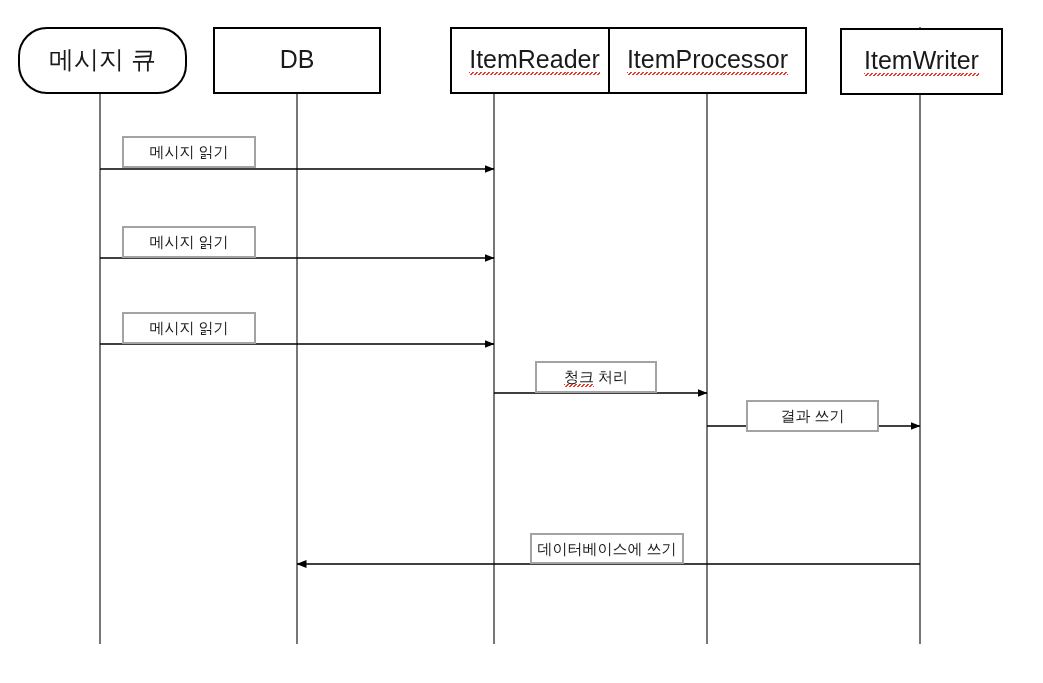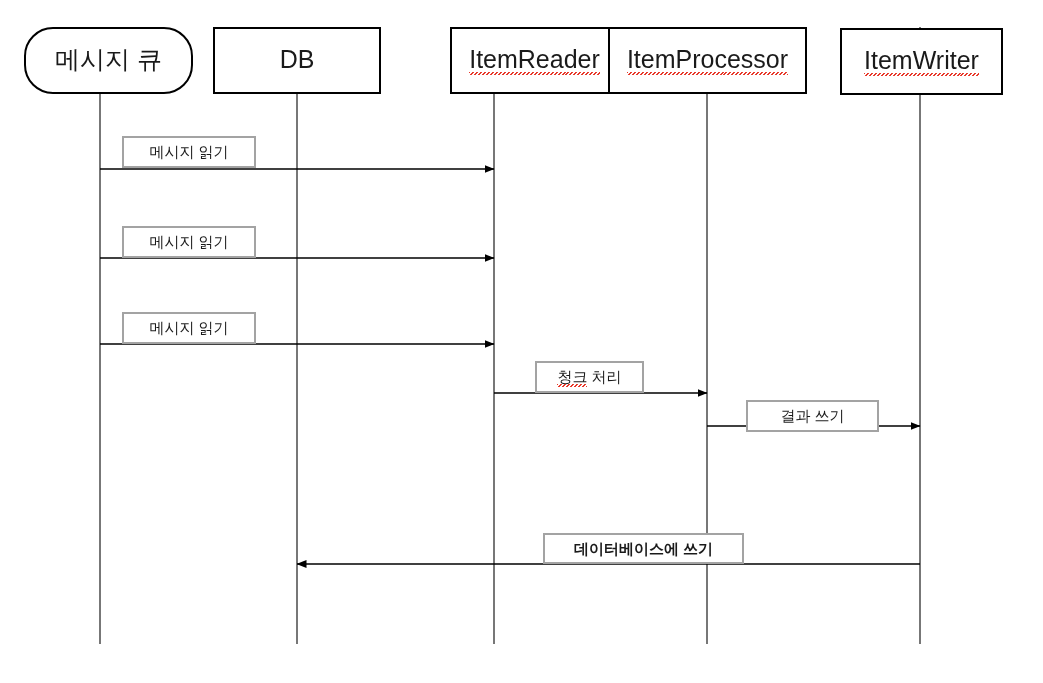--- a/index.html
+++ b/index.html
@@ -109,21 +109,21 @@
         <line x1="100" y1="169" x2="494" y2="169" stroke="#000000" stroke-width="1.7" marker-end="url(#arrow-right)"></line>
         <line x1="100" y1="258" x2="494" y2="258" stroke="#000000" stroke-width="1.7" marker-end="url(#arrow-right)"></line>
         <line x1="100" y1="344" x2="494" y2="344" stroke="#000000" stroke-width="1.7" marker-end="url(#arrow-right)"></line>
         <line x1="494" y1="393" x2="707" y2="393" stroke="#000000" stroke-width="1.7" marker-end="url(#arrow-right)"></line>
         <line x1="707" y1="426" x2="920" y2="426" stroke="#000000" stroke-width="1.7" marker-end="url(#arrow-right)"></line>
         <line x1="920" y1="564" x2="297" y2="564" stroke="#000000" stroke-width="1.7" marker-end="url(#arrow-left)"></line>
       </g>
   </svg>
 
   <div id="participants">
-      <div class="participant-box" style="left: 24px; top: 27px; width: 169px; height: 67px; border-radius: 29px;">
+      <div class="participant-box" style="left: 18px; top: 27px; width: 169px; height: 67px; border-radius: 29px;">
         <span class="participant-label">메시지 큐</span>
       </div>
       <div class="participant-box" style="left: 213px; top: 27px; width: 168px; height: 67px;">
         <span class="participant-label">DB</span>
       </div>
       <div class="participant-box" style="left: 410px; top: 27px; width: 169px; height: 67px; margin-left: 40px;">
         <span class="participant-label spell">ItemReader</span>
       </div>
       <div class="participant-box" style="left: 608px; top: 27px; width: 199px; height: 67px;">
         <span class="participant-label spell">ItemProcessor</span>
@@ -135,23 +135,23 @@
   <div id="message-labels">
       <div class="msg-label-box" style="left: 122px; top: 136px; width: 134px; height: 32px;">
         <span class="msg-label-text">메시지 읽기</span>
       </div>
       <div class="msg-label-box" style="left: 122px; top: 226px; width: 134px; height: 32px;">
         <span class="msg-label-text">메시지 읽기</span>
       </div>
       <div class="msg-label-box" style="left: 122px; top: 312px; width: 134px; height: 32px;">
         <span class="msg-label-text">메시지 읽기</span>
       </div>
-      <div class="msg-label-box" style="left: 535px; top: 361px; width: 109px; height: 32px;">
+      <div class="msg-label-box" style="left: 535px; top: 361px; width: 122px; height: 32px;">
         <span class="msg-label-text"><span class="sq">청크</span> 처리</span>
       </div>
       <div class="msg-label-box" style="left: 746px; top: 400px; width: 133px; height: 32px;">
         <span class="msg-label-text">결과 쓰기</span>
       </div>
-      <div class="msg-label-box" style="left: 543px; top: 533px; width: 201px; height: 31px; font-weight: bold;">
+      <div class="msg-label-box" style="left: 530px; top: 533px; width: 154px; height: 31px;">
         <span class="msg-label-text">데이터베이스에 쓰기</span>
       </div>
     </div>
 </div>
 
 </body></html>

